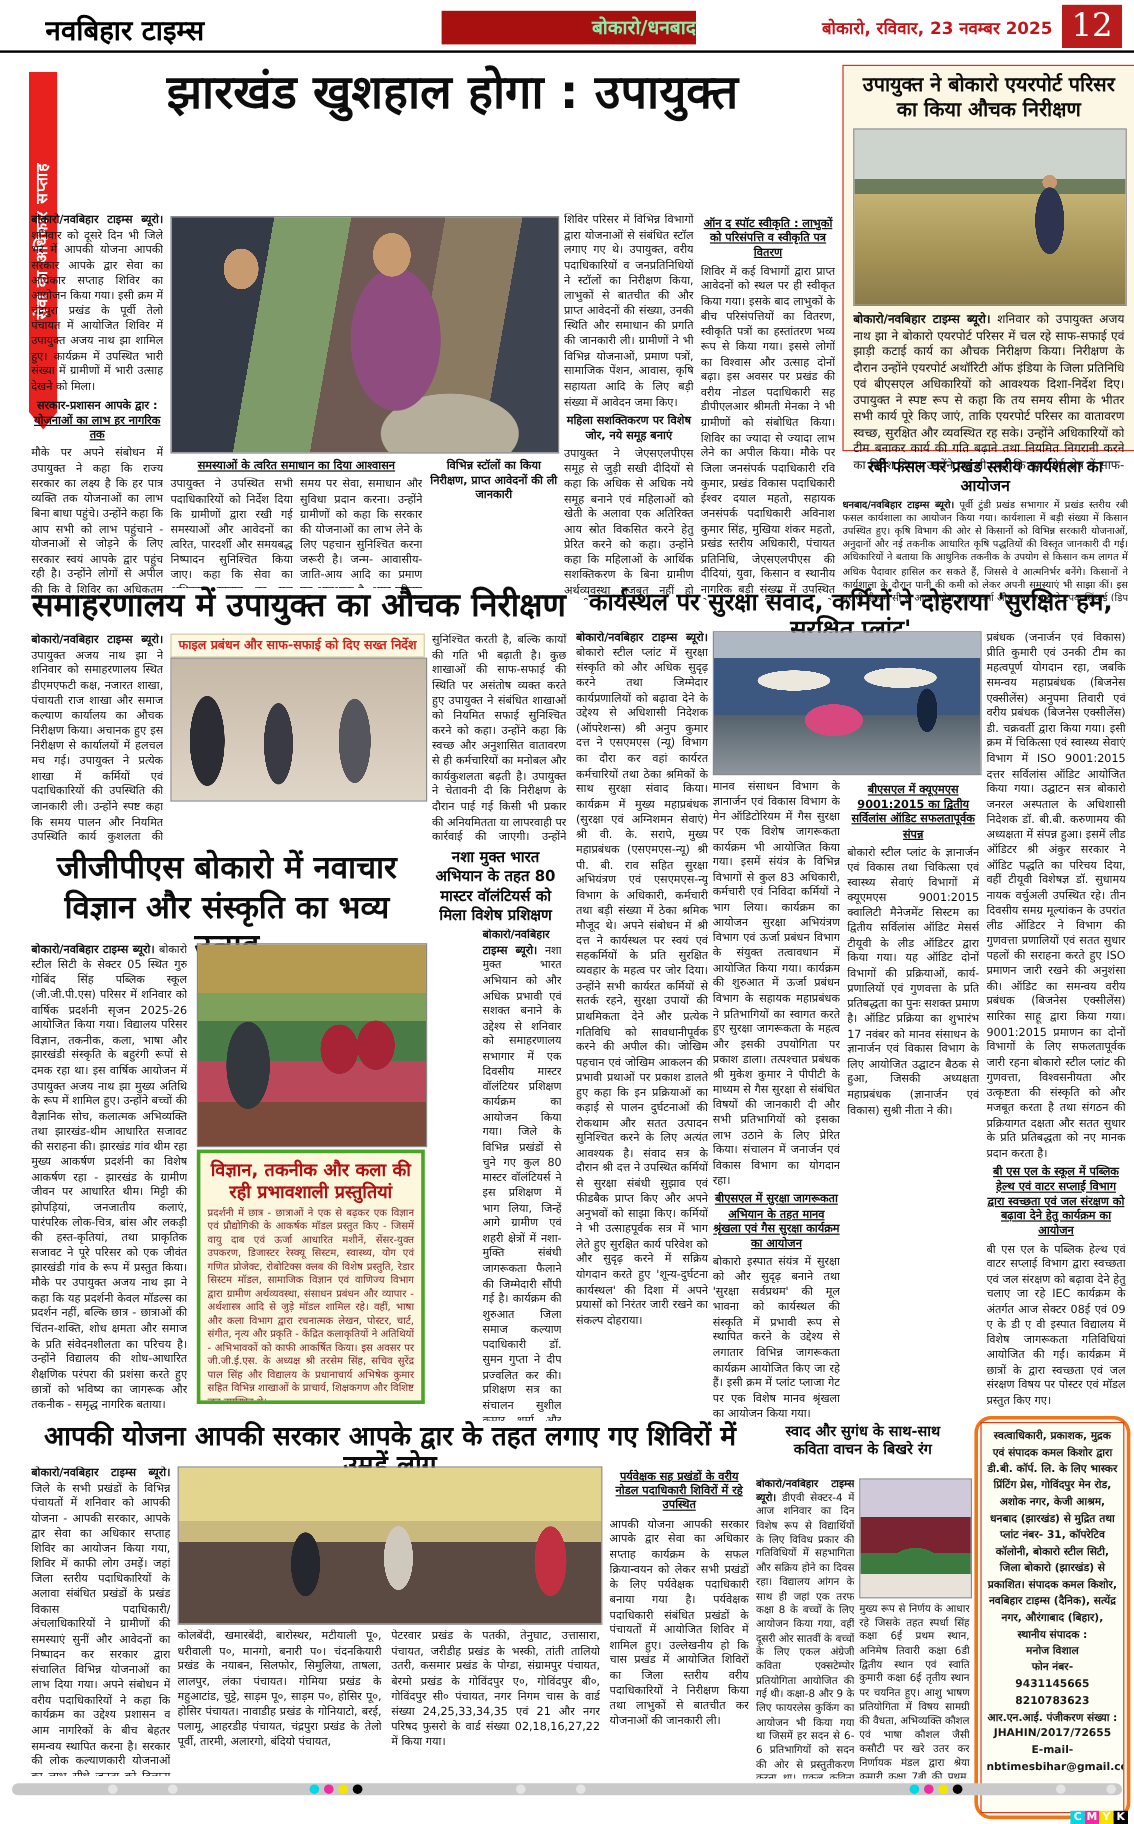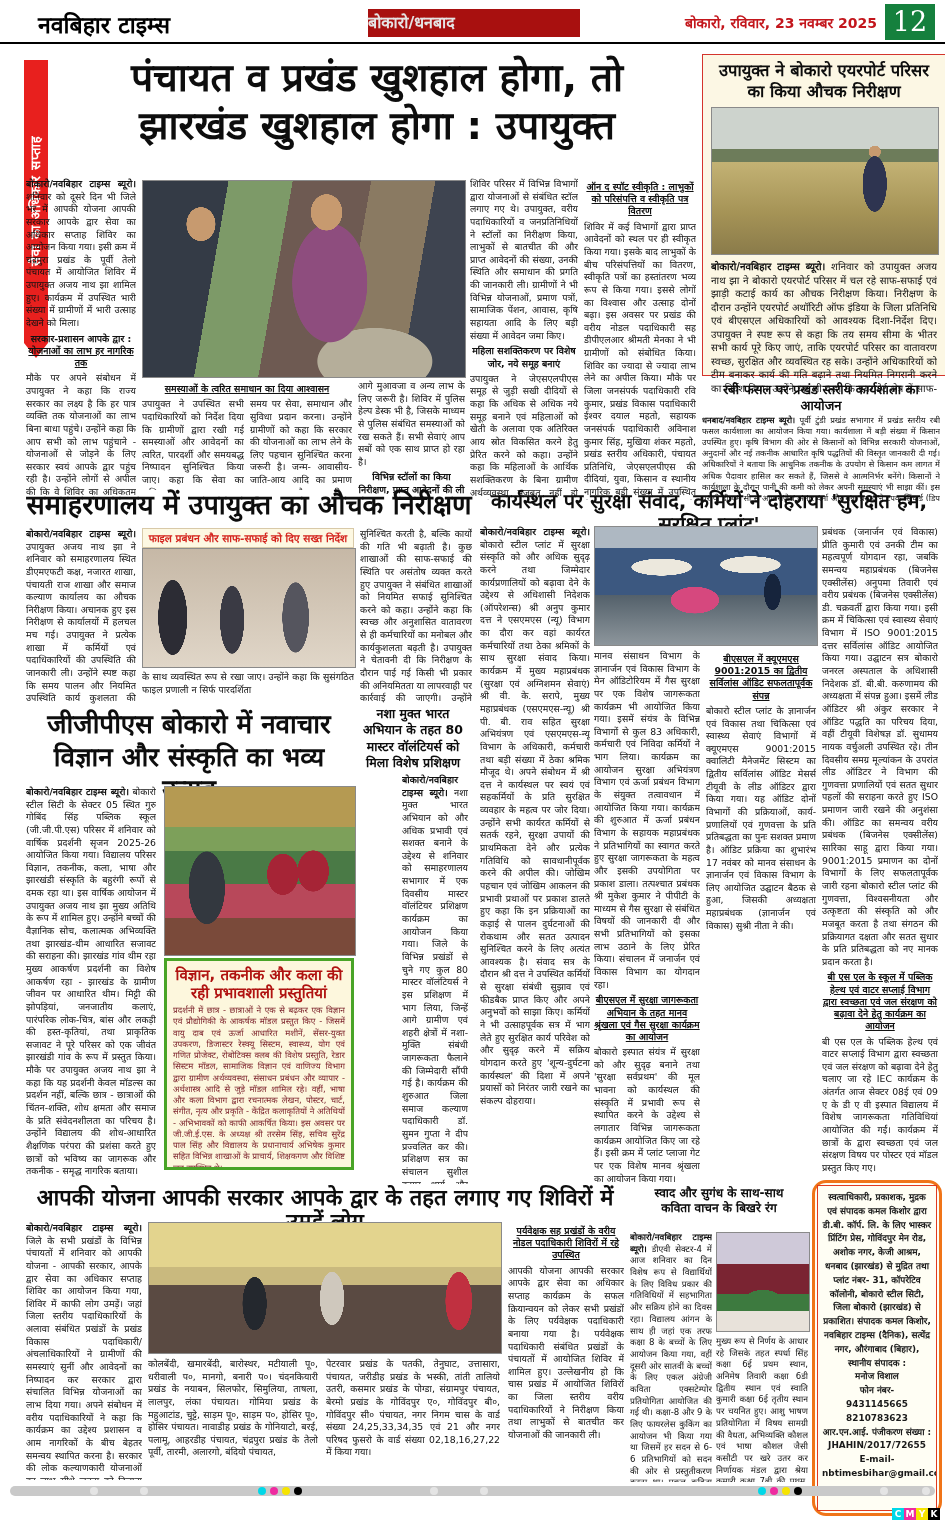--- a/index.html
+++ b/index.html
@@ -56,39 +56,38 @@
   .cmyk-block{display:inline-block;width:12px;height:13px;font-size:9px;font-weight:bold;
     text-align:center;line-height:13px;color:#fff;}
 </style>
 </head>
 <body>
 
 <div class="page">
 
   <div class="abs" style="left:0;top:0;width:945px;height:44px;border-bottom:2.5px solid #000;">
     <div class="abs" style="left:38px;top:8px;font-size:23px;font-weight:bold;color:#000;">नवबिहार टाइम्स</div>
-    <div class="abs" style="left:368px;top:9px;width:212px;height:28px;background:#a8100f;color:#e5e5e5;
-                font-weight:bold;font-size:16px;text-align:left;line-height:28px;">
+    <div class="abs" style="left:368px;top:9px;width:212px;height:28px;background:#a8100f;color:#86efac;
+                font-weight:bold;font-size:16px;text-align:right;line-height:28px;">
       <span>बोकारो/धनबाद</span>
     </div>
     <div class="abs" style="left:672px;top:13px;width:205px;font-size:14px;font-weight:bold;color:#c3161c;text-align:right;">बोकारो, रविवार, 23 नवम्बर 2025</div>
-    <div class="abs" style="left:885px;top:4px;width:50px;height:36px;background:#15803d;color:#fff;
+    <div class="abs" style="left:885px;top:4px;width:50px;height:36px;background:#b91c1c;color:#fff;
                 font-size:27px;text-align:center;line-height:36px;font-family:'DejaVu Serif',serif;">
       <span>12</span>
     </div>
   </div>
 
   <div class="abs" style="left:24px;top:54px;width:674px;height:432px;">
     <div class="abs" style="left:0;top:6px;width:24px;height:298px;background:#e8201e;
                 clip-path:polygon(0 0,100% 0,100% 95%,50% 100%,0 95%);">
       <span style="display:block;writing-mode:vertical-rl;transform:rotate(180deg);color:#fff;
                    font-weight:bold;font-size:13px;letter-spacing:1px;margin:6px auto 0 auto;height:270px;text-align:center;">सेवा का अधिकार सप्ताह</span>
     </div>
     <div class="hl" style="margin-left:32px;font-size:39px;line-height:1.24;">
-      <div>पंचायत व प्रखंड खुशहाल होगा, तो</div>
       <div>झारखंड खुशहाल होगा : उपायुक्त</div>
     </div>
     <div class="abs" style="left:0;top:124px;width:674px;height:322px;">
       <div class="col abs" style="left:2px;top:0;width:110px;height:322px;">
         <span class="by">बोकारो/नवबिहार टाइम्स ब्यूरो।</span>
         <span>शनिवार को दूसरे दिन भी जिले भर में आपकी योजना आपकी सरकार आपके द्वार सेवा का अधिकार सप्ताह शिविर का आयोजन किया गया। इसी क्रम में चंद्रपुरा प्रखंड के पूर्वी तेलो पंचायत में आयोजित शिविर में उपायुक्त अजय नाथ झा शामिल हुए। कार्यक्रम में उपस्थित भारी संख्या में ग्रामीणों में भारी उत्साह देखने को मिला।</span>
         <div class="sub">
           <div>सरकार-प्रशासन आपके द्वार :</div>
           <u>योजनाओं का लाभ हर नागरिक तक</u>
         </div>
@@ -96,21 +95,20 @@
       </div>
       <div class="ph ph-main" style="left:118px;top:2px;width:322px;height:196px;"></div>
       <div class="abs" style="left:118px;top:202px;width:210px;height:120px;">
         <div class="sub" style="text-decoration:underline;">समस्याओं के त्वरित समाधान का दिया आश्वासन</div>
         <div style="display:flex;gap:6px;height:92px;overflow:hidden;">
           <div class="col" style="width:102px;height:92px;">उपायुक्त ने उपस्थित सभी पदाधिकारियों को निर्देश दिया कि ग्रामीणों द्वारा रखी गई समस्याओं और आवेदनों का त्वरित, पारदर्शी और समयबद्ध निष्पादन सुनिश्चित किया जाए। कहा कि सेवा का अधिकार सप्ताह का मूल उद्देश्य ही है लोगों को</div>
           <div class="col" style="width:102px;height:92px;">समय पर सेवा, समाधान और सुविधा प्रदान करना। उन्होंने ग्रामीणों को कहा कि सरकार की योजनाओं का लाभ लेने के लिए पहचान सुनिश्चित करना जरूरी है। जन्म- आवासीय-जाति-आय आदि का प्रमाण पत्र आवश्यक है, अगर परिवार में किसी सदस्य की मृत्यु हुई है, तो उनका मृत्यु प्रमाण पत्र-</div>
         </div>
       </div>
       <div class="col abs" style="left:334px;top:202px;width:107px;height:120px;">
-        <span>आगे मुआवजा व अन्य लाभ के लिए जरूरी है। शिविर में पुलिस हेल्प डेस्क भी है, जिसके माध्यम से पुलिस संबंधित समस्याओं को रख सकते हैं। सभी सेवाएं आप सबों को एक साथ प्राप्त हो रहा है।</span>
         <div class="sub">विभिन्न स्टॉलों का किया निरीक्षण, प्राप्त आवेदनों की ली जानकारी</div>
       </div>
       <div class="col abs" style="left:446px;top:0;width:108px;height:322px;">
         <span>शिविर परिसर में विभिन्न विभागों द्वारा योजनाओं से संबंधित स्टॉल लगाए गए थे। उपायुक्त, वरीय पदाधिकारियों व जनप्रतिनिधियों ने स्टॉलों का निरीक्षण किया, लाभुकों से बातचीत की और प्राप्त आवेदनों की संख्या, उनकी स्थिति और समाधान की प्रगति की जानकारी ली। ग्रामीणों ने भी विभिन्न योजनाओं, प्रमाण पत्रों, सामाजिक पेंशन, आवास, कृषि सहायता आदि के लिए बड़ी संख्या में आवेदन जमा किए।</span>
         <div class="sub">महिला सशक्तिकरण पर विशेष जोर, नये समूह बनाएं</div>
         <span>उपायुक्त ने जेएसएलपीएस समूह से जुड़ी सखी दीदियों से कहा कि अधिक से अधिक नये समूह बनाने एवं महिलाओं को खेती के अलावा एक अतिरिक्त आय स्रोत विकसित करने हेतु प्रेरित करने को कहा। उन्होंने कहा कि महिलाओं के आर्थिक सशक्तिकरण के बिना ग्रामीण अर्थव्यवस्था मजबूत नहीं हो सकती, इसलिए प्रशासन हर जरूरी सहयोग प्रदान करेगा। समस्याओं का चिन्हितिकरण - सूचीबद्ध कर प्रखंड के माध्यम से जिला को समर्पित करें।</span>
       </div>
       <div class="col abs" style="left:560px;top:0;width:112px;height:322px;">
         <div class="sub" style="text-decoration:underline;">ऑन द स्पॉट स्वीकृति : लाभुकों को परिसंपत्ति व स्वीकृति पत्र वितरण</div>
         <span>शिविर में कई विभागों द्वारा प्राप्त आवेदनों को स्थल पर ही स्वीकृत किया गया। इसके बाद लाभुकों के बीच परिसंपत्तियों का वितरण, स्वीकृति पत्रों का हस्तांतरण भव्य रूप से किया गया। इससे लोगों का विश्वास और उत्साह दोनों बढ़ा। इस अवसर पर प्रखंड की वरीय नोडल पदाधिकारी सह डीपीएलआर श्रीमती मेनका ने भी ग्रामीणों को संबोधित किया। शिविर का ज्यादा से ज्यादा लाभ लेने का अपील किया। मौके पर जिला जनसंपर्क पदाधिकारी रवि कुमार, प्रखंड विकास पदाधिकारी ईश्वर दयाल महतो, सहायक जनसंपर्क पदाधिकारी अविनाश कुमार सिंह, मुखिया शंकर महतो, प्रखंड स्तरीय अधिकारी, पंचायत प्रतिनिधि, जेएसएलपीएस की दीदियां, युवा, किसान व स्थानीय नागरिक बड़ी संख्या में उपस्थित थे। सेवा का अधिकार सप्ताह के इस शिविर ने ग्रामीणों में सरकारी योजनाओं के प्रति विश्वास और जागरूकता दोनों को बढ़ाया।</span>
@@ -139,21 +137,20 @@
     <div class="hl" style="font-size:27px;line-height:1.1;">समाहरणालय में उपायुक्त का औचक निरीक्षण</div>
     <div class="abs" style="left:0;top:38px;width:450px;height:176px;">
       <div class="col" style="position:absolute;left:2px;top:0;width:110px;height:176px;">
         <span class="by">बोकारो/नवबिहार टाइम्स ब्यूरो।</span>
         <span>उपायुक्त अजय नाथ झा ने शनिवार को समाहरणालय स्थित डीएमएफटी कक्ष, नजारत शाखा, पंचायती राज शाखा और समाज कल्याण कार्यालय का औचक निरीक्षण किया। अचानक हुए इस निरीक्षण से कार्यालयों में हलचल मच गई। उपायुक्त ने प्रत्येक शाखा में कर्मियों एवं पदाधिकारियों की उपस्थिति की जानकारी ली। उन्होंने स्पष्ट कहा कि समय पालन और नियमित उपस्थिति कार्य कुशलता की पहली आवश्यकता है। निरीक्षण के दौरान उपायुक्त ने फाइल प्रबंधन की व्यवस्था को बारीकी से परखा। उन्होंने निर्देश दिया कि सभी फाइलों को सही ढंग से लाल कपड़े में लपेटकर उचित मार्किंग</span>
       </div>
       <div class="abs" style="left:118px;top:0;width:212px;height:176px;">
         <div style="background:#fdf8e2;border:1px solid #d8c9a8;color:#d4241e;font-weight:bold;
                     font-size:10.5px;text-align:center;line-height:18px;height:18px;overflow:hidden;">फाइल प्रबंधन और साफ-सफाई  को दिए सख्त निर्देश</div>
         <div class="ph ph-coll" style="position:relative;width:100%;height:118px;"></div>
-        <div class="col" style="margin-top:3px;height:34px;">के साथ व्यवस्थित रूप से रखा जाए। उन्होंने कहा कि सुसंगठित फाइल प्रणाली न सिर्फ पारदर्शिता</div>
       </div>
       <div class="col" style="position:absolute;left:336px;top:0;width:112px;height:176px;">
         <span>सुनिश्चित करती है, बल्कि कार्यों की गति भी बढ़ाती है। कुछ शाखाओं की साफ-सफाई की स्थिति पर असंतोष व्यक्त करते हुए उपायुक्त ने संबंधित शाखाओं को नियमित सफाई सुनिश्चित करने को कहा। उन्होंने कहा कि स्वच्छ और अनुशासित वातावरण से ही कर्मचारियों का मनोबल और कार्यकुशलता बढ़ती है। उपायुक्त ने चेतावनी दी कि निरीक्षण के दौरान पाई गई किसी भी प्रकार की अनियमितता या लापरवाही पर कार्रवाई की जाएगी। उन्होंने अधिकारियों और कर्मियों से कहा कि सभी शाखाएं निर्धारित मानकों का पालन करें और कार्यालय को बेहतर कार्य संस्कृति का मॉडल बनाएं।</span>
       </div>
     </div>
   </div>
 
   <div class="abs" style="left:478px;top:490px;width:462px;height:694px;">
     <div class="hl" style="font-size:20px;line-height:1.15;">कार्यस्थल पर सुरक्षा संवाद, कर्मियों ने दोहराया 'सुरक्षित हम, सुरक्षित प्लांट'</div>
     <div class="abs" style="left:0;top:36px;width:462px;height:656px;">

